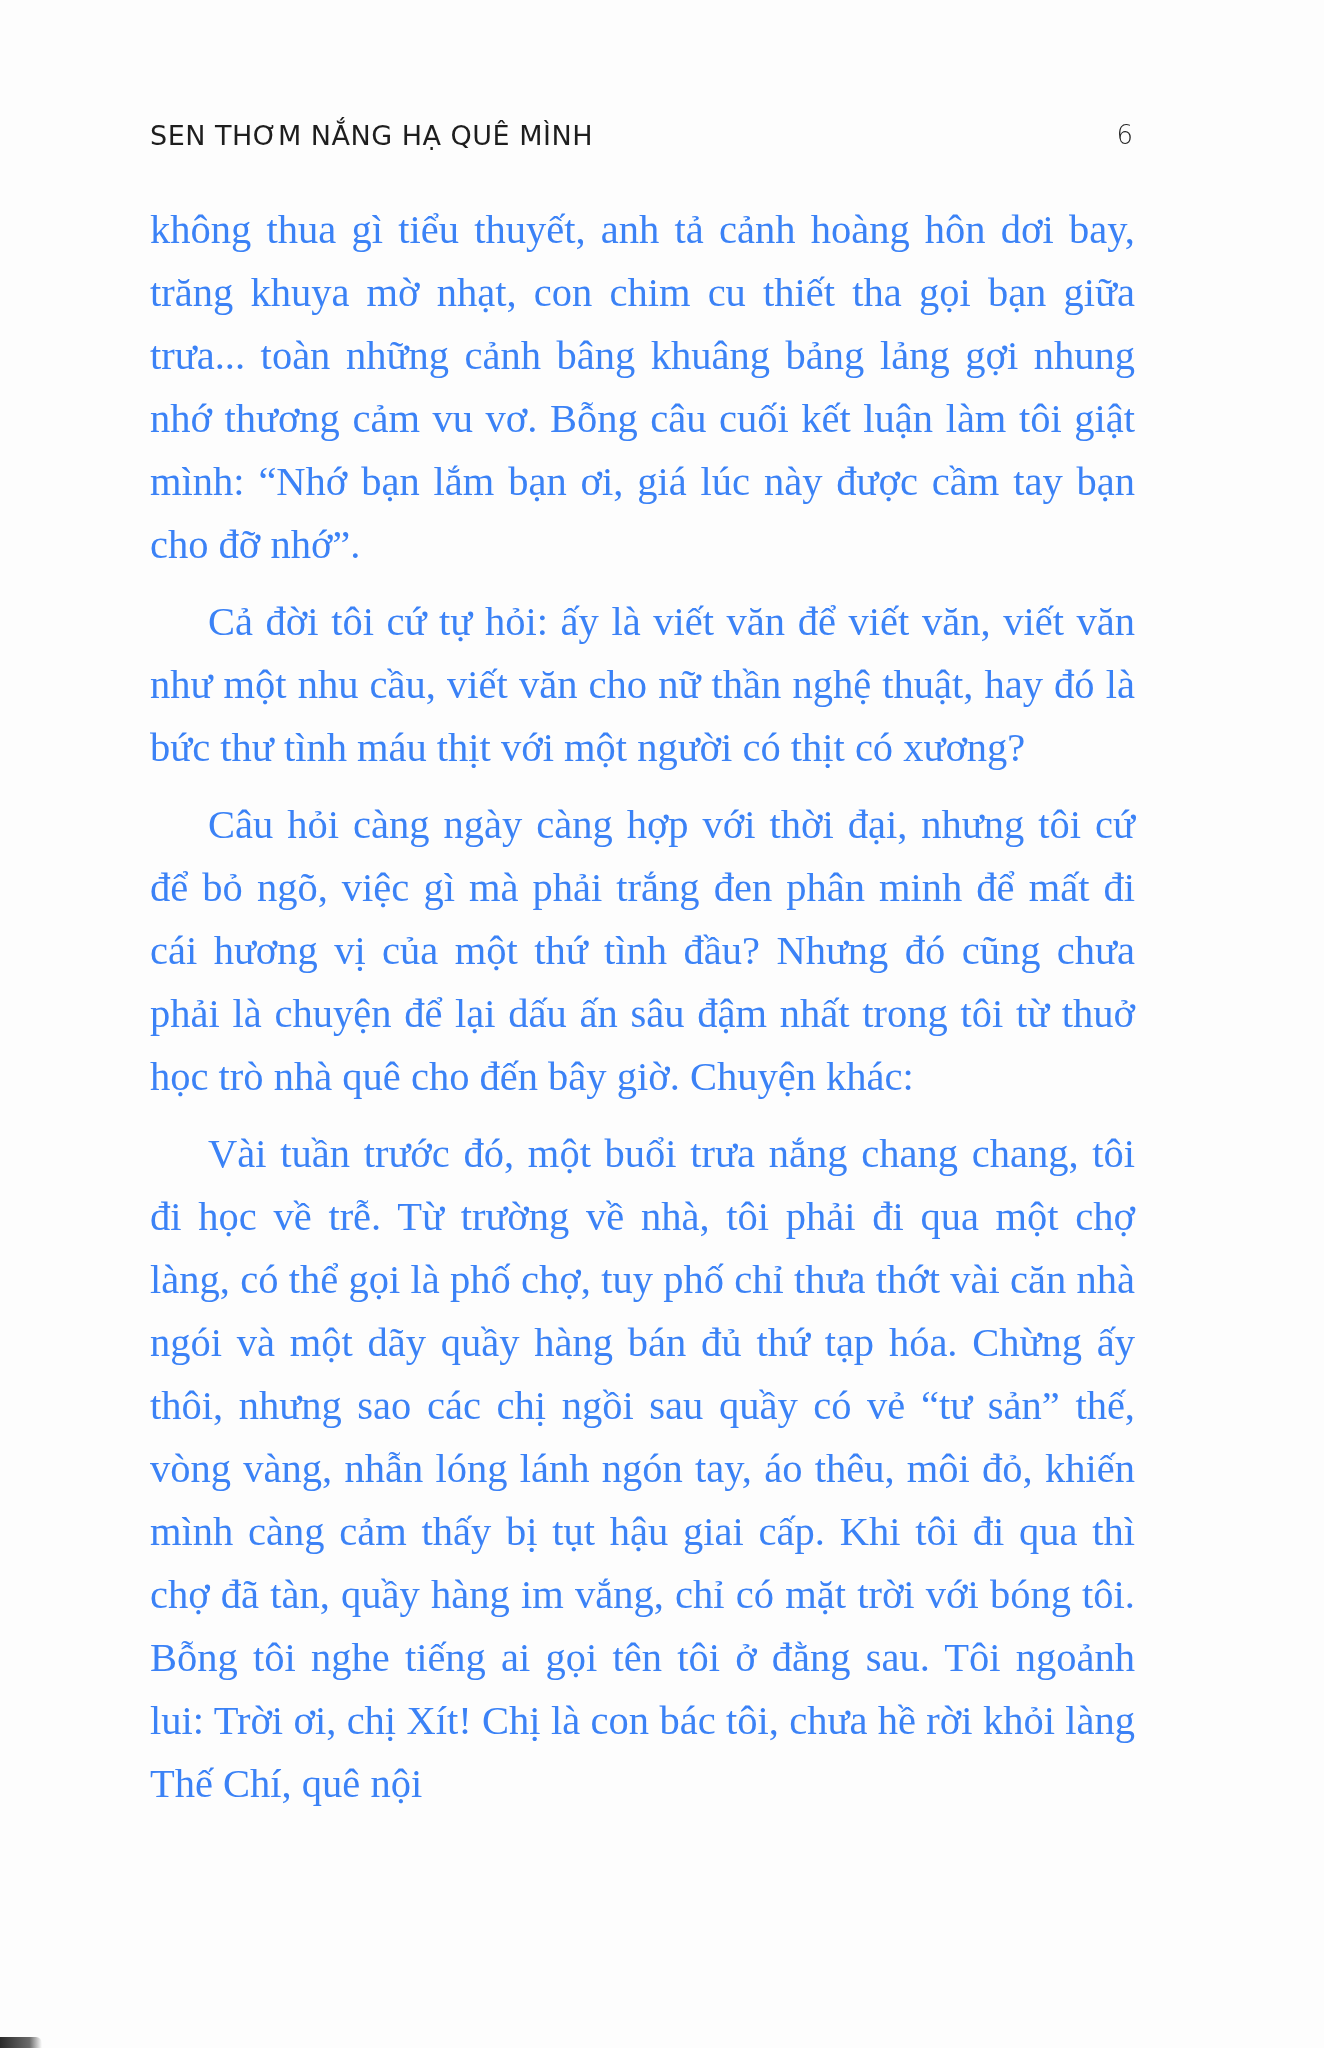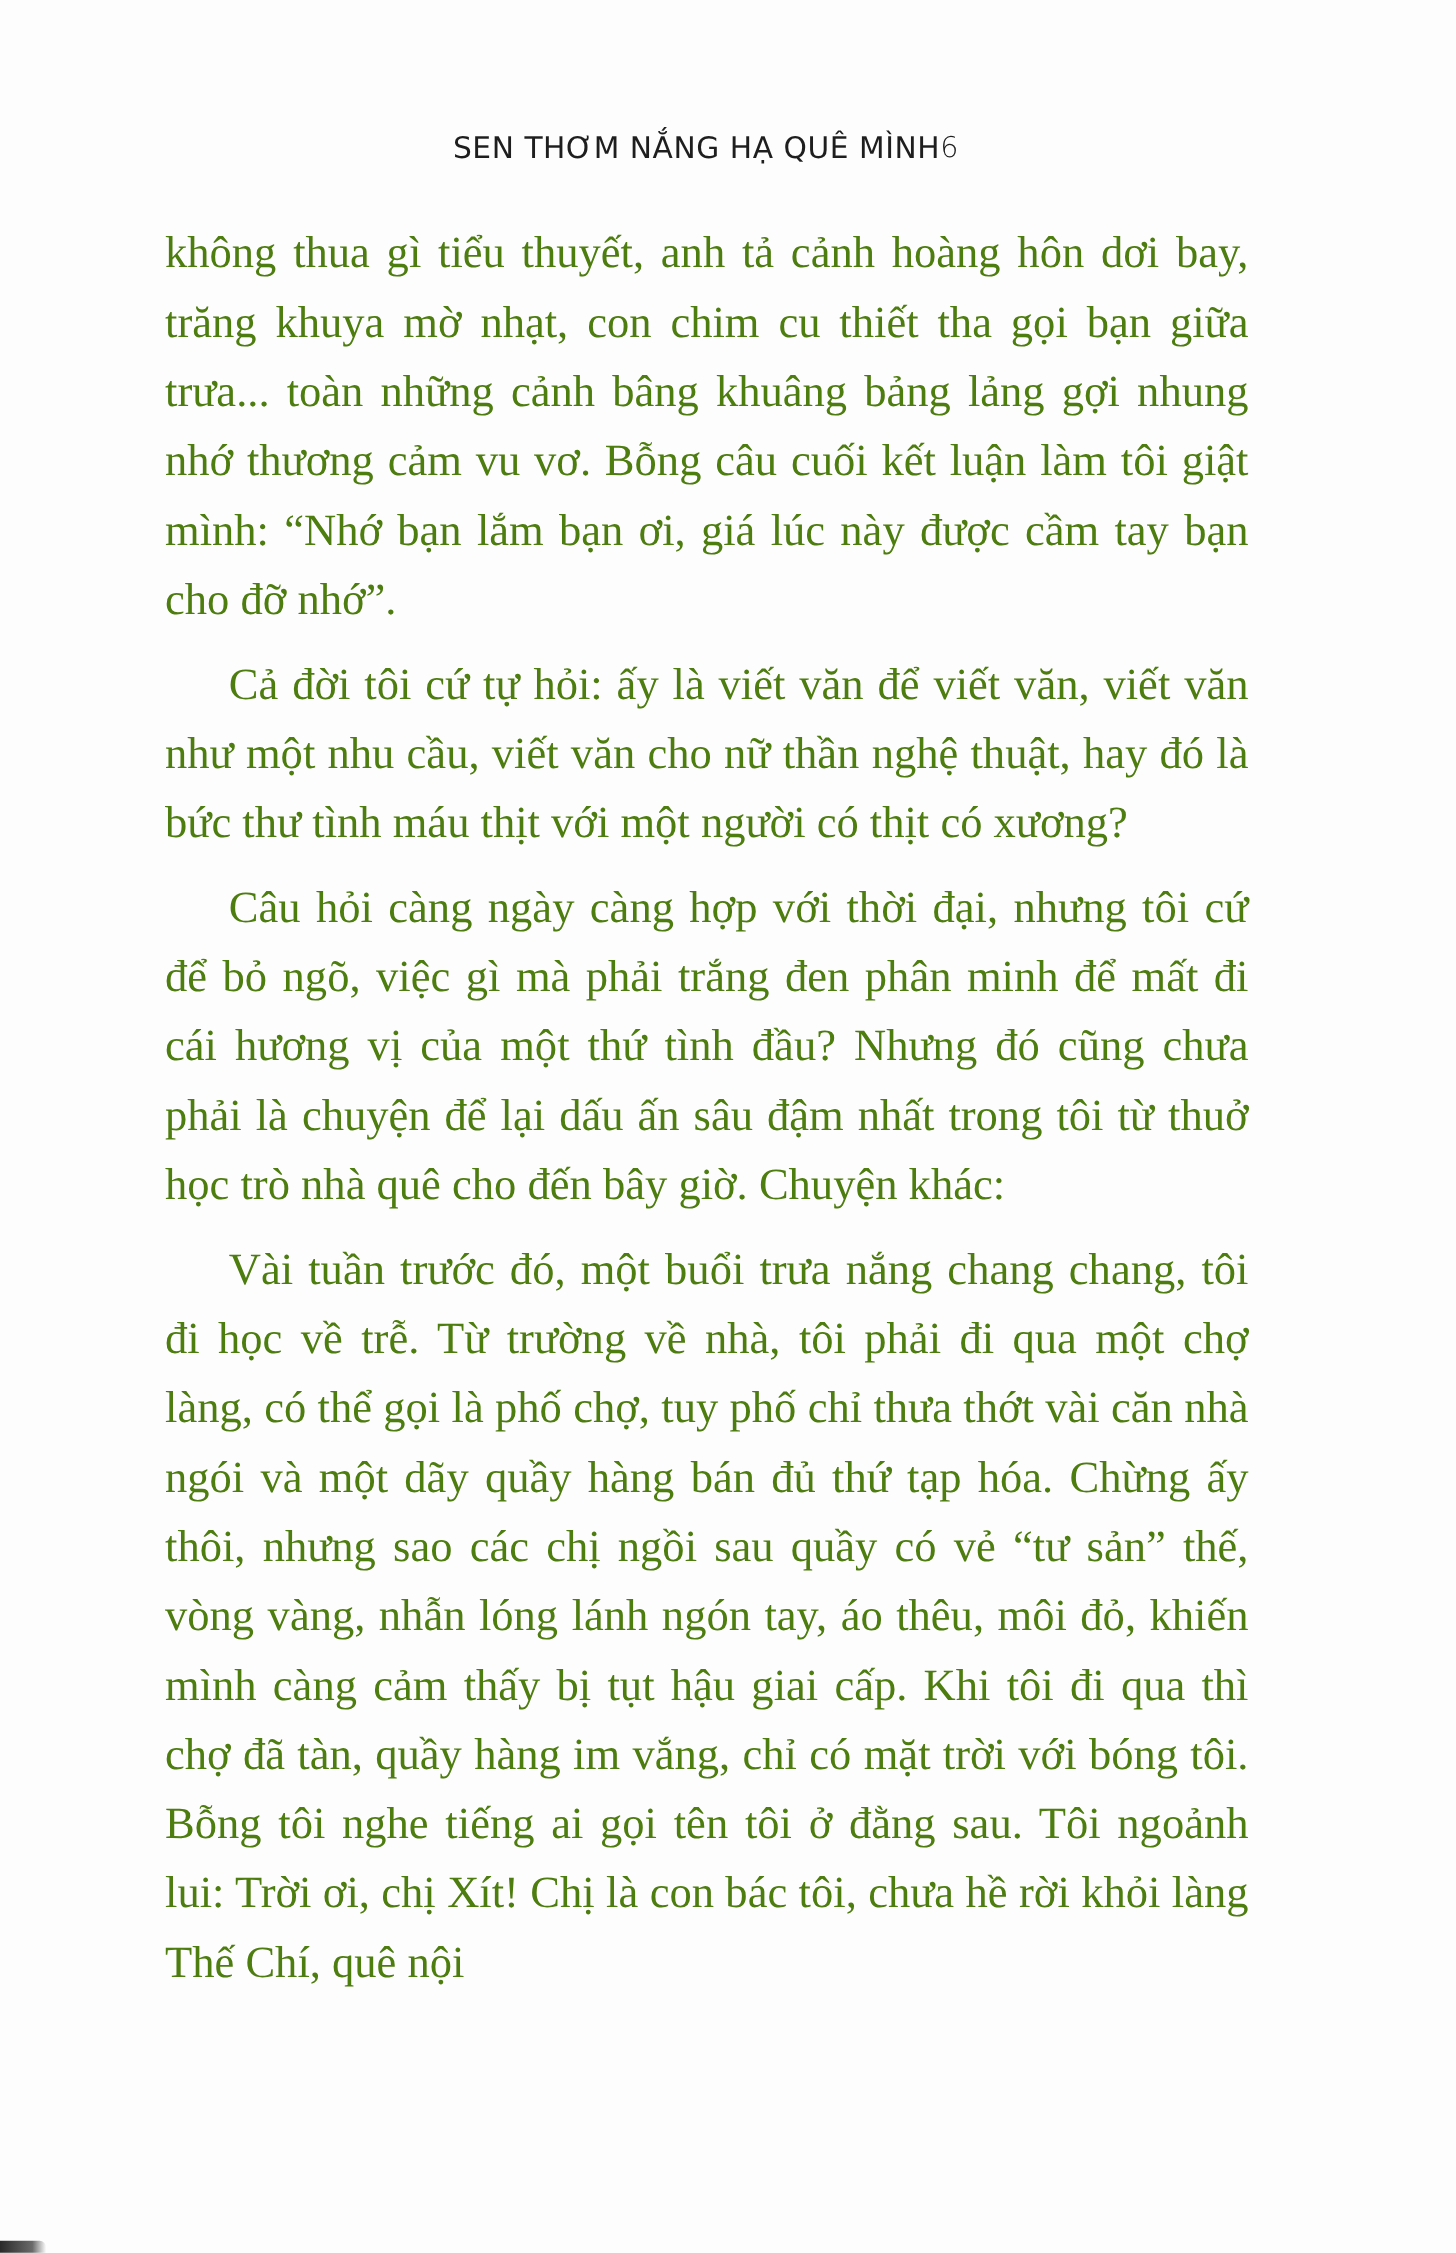--- a/index.html
+++ b/index.html
@@ -22,42 +22,42 @@
       height: 2048px;
       background: #fdfdfd;
     }
     .running-header {
       position: absolute;
       left: 150px;
       top: 115px;
       width: 985px;
       height: 40px;
       display: flex;
-      justify-content: center;
+      justify-content: space-between;
       align-items: center;
       font-family: "DejaVu Sans", sans-serif;
       font-size: 27px;
       letter-spacing: 0.5px;
       color: #1e1e1e;
     }
     .running-header .page-number {
       font-family: "DejaVu Sans", sans-serif;
       font-weight: 300;
       font-size: 26px;
       letter-spacing: 2px;
     }
     .body-text {
       position: absolute;
       left: 150px;
       top: 198px;
       width: 985px;
       font-family: "Liberation Serif", "DejaVu Serif", serif;
       font-size: 40.5px;
       line-height: 63px;
-      color: #4d7c0f;
+      color: #3b82f6;
       text-align: justify;
     }
     .body-text p {
       margin: 0;
     }
     .body-text p + p {
       margin-top: 14px;
     }
     .body-text p.indent {
       text-indent: 58px;

